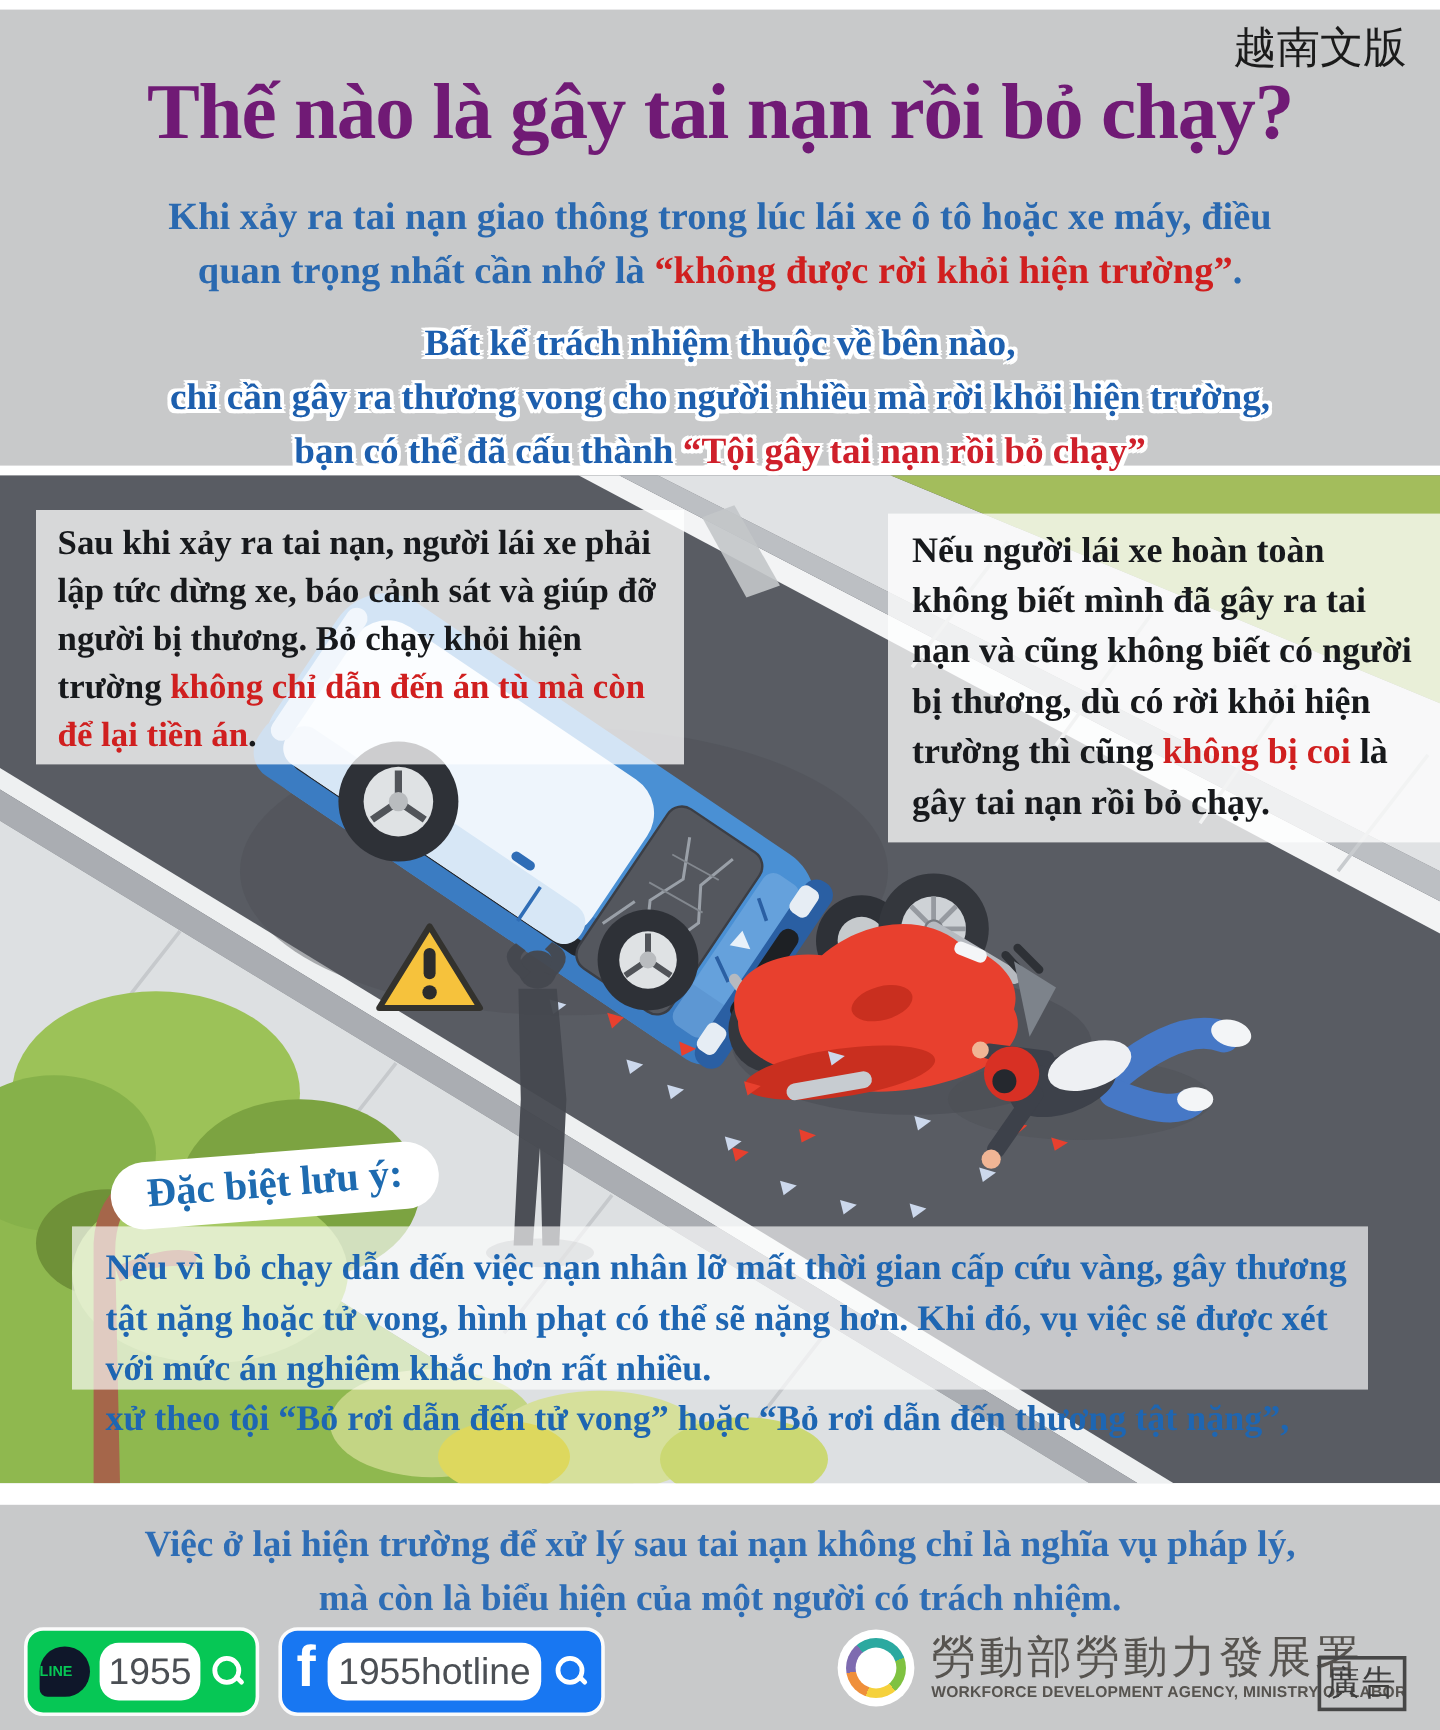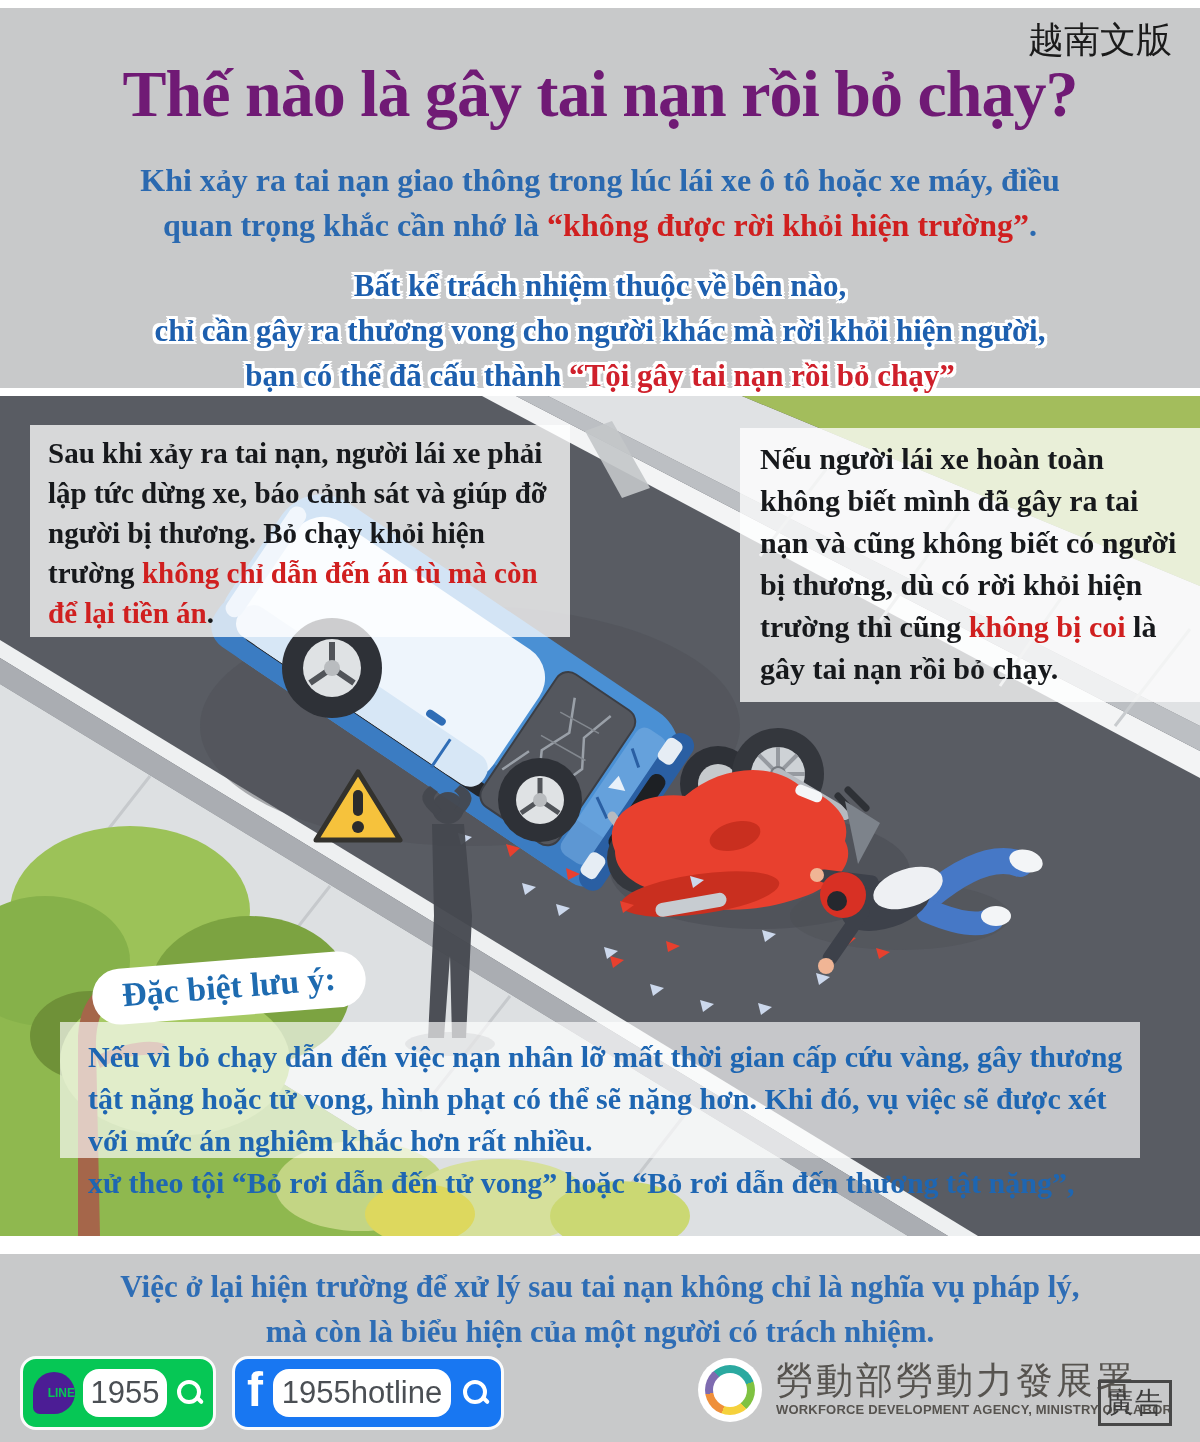--- a/index.html
+++ b/index.html
@@ -35,22 +35,22 @@
             background:rgba(255,255,255,0.66);padding:14px 0 0 28px;box-sizing:border-box;
             font-size:30px;font-weight:bold;line-height:42px;color:#1e66b2;}
   
   .bottom-section{position:absolute;left:0;top:1254px;width:1200px;height:188px;background:#c8c9ca;z-index:2;}
   .closing{position:absolute;top:10px;left:0;width:100%;text-align:center;
            font-size:31px;font-weight:bold;line-height:45px;color:#2e6db5;}
   .badge{position:absolute;top:102px;height:74px;border-radius:16px;border:3px solid #fbfbfb;
          display:flex;align-items:center;box-sizing:border-box;}
   .line-badge{left:20px;width:196px;background:#06c755;gap:8px;padding:0 10px;}
   .fb-badge{left:232px;width:272px;background:#1877f2;gap:10px;padding:0 12px;}
-  .line-bubble{width:42px;height:42px;background:#4c1d95;border-radius:50% 50% 50% 16%;
-               display:flex;align-items:center;justify-content:flex-end;flex:0 0 auto;}
+  .line-bubble{width:42px;height:42px;background:#0f172a;border-radius:50% 50% 50% 16%;
+               display:flex;align-items:center;justify-content:flex-start;flex:0 0 auto;}
   .line-bubble span{font-family:"Liberation Sans",sans-serif;font-size:12px;font-weight:bold;color:#06c755;}
   .fb-letter{font-family:"Liberation Sans",sans-serif;font-size:48px;font-weight:bold;color:#ffffff;
              line-height:60px;margin-top:-6px;flex:0 0 auto;}
   .badge-input{background:#ffffff;border-radius:16px;height:48px;display:flex;align-items:center;
                justify-content:center;font-family:"Liberation Sans","DejaVu Sans",sans-serif;
                font-size:31px;color:#4b4f54;flex:1 1 auto;}
   .mag{position:relative;width:26px;height:26px;flex:0 0 auto;margin-left:2px;}
   .mag::before{content:"";position:absolute;left:0;top:0;width:16px;height:16px;border:4px solid #fff;border-radius:50%;}
   .mag::after{content:"";position:absolute;left:18px;top:18px;width:9px;height:4px;background:#fff;
               border-radius:2px;transform:rotate(45deg);}
@@ -70,25 +70,25 @@
 </head>
 <body>
 
 <div class="page">
 
   <div class="header">
     <div class="lang-badge">越南文版</div>
     <div class="main-title">Thế nào là gây tai nạn rồi bỏ chạy?</div>
     <div class="intro">
       <span>Khi xảy ra tai nạn giao thông trong lúc lái xe ô tô hoặc xe máy, điều</span><br>
-      <span>quan trọng khắc cần nhớ là </span><span class="red">“không được rời khỏi hiện trường”</span><span>.</span>
+      <span>quan trọng nhất cần nhớ là </span><span class="red">“không được rời khỏi hiện trường”</span><span>.</span>
     </div>
     <div class="outlined">
       <span>Bất kể trách nhiệm thuộc về bên nào,</span><br>
-      <span>chỉ cần gây ra thương vong cho người khác mà rời khỏi hiện người,</span><br>
+      <span>chỉ cần gây ra thương vong cho người nhiều mà rời khỏi hiện trường,</span><br>
       <span>bạn có thể đã cấu thành </span><span class="red">“Tội gây tai nạn rồi bỏ chạy”</span>
     </div>
   </div>
 
   <div class="scene">
     <svg width="1200" height="840" viewBox="0 0 1200 840" xmlns="http://www.w3.org/2000/svg">
 
       <rect x="0" y="0" width="1200" height="840" fill="#595c63"></rect>
 
       <g>

